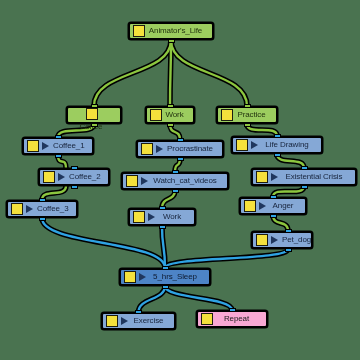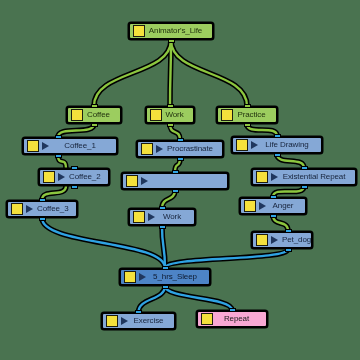--- a/index.html
+++ b/index.html
@@ -120,39 +120,39 @@
         <path d="M 165 286 C 165 300.3, 138.5 297.7, 138.5 312" stroke="#2fa3e3" stroke-width="2.4" fill="none" stroke-linecap="round"></path>
         <path d="M 165 286 C 165 299.2, 232 296.8, 232 310" stroke="#2fa3e3" stroke-width="2.4" fill="none" stroke-linecap="round"></path>
       </g>
   </svg>
   <div id="nodes-layer">
       <div class="node n-green" style="left: 128px; top: 22px; width: 86px;">
         <span class="chip"></span>
         <span class="lbl">Animator's_Life</span>
         <span class="port out p-green" style="left: 37.5px;"></span>
       </div>
-      <div class="node n-green" style="left: 66px; top: 106px; width: 56px;">
+      <div class="node n-green" style="left: 66px; top: 106px; width: 56px; flex-direction: column;">
         <span class="chip"></span>
         <span class="lbl">Coffee</span>
         <span class="port in p-green" style="left: 22.5px;"></span>
         <span class="port out p-green" style="left: 22.5px;"></span>
       </div>
       <div class="node n-green" style="left: 145px; top: 106px; width: 50px;">
         <span class="chip"></span>
         <span class="lbl">Work</span>
         <span class="port in p-green" style="left: 19.5px;"></span>
         <span class="port out p-green" style="left: 19.5px;"></span>
       </div>
       <div class="node n-green" style="left: 216px; top: 106px; width: 62px;">
         <span class="chip"></span>
         <span class="lbl">Practice</span>
         <span class="port in p-green" style="left: 25.5px;"></span>
         <span class="port out p-green" style="left: 25.5px;"></span>
       </div>
-      <div class="node n-blue" style="left: 22px; top: 137px; width: 96px;">
+      <div class="node n-blue" style="left: 22px; top: 137px; width: 72px;">
         <span class="chip"></span>
         <span class="tri"></span>
         <span class="lbl">Coffee_1</span>
         <span class="port in p-blue" style="left: 30.5px;"></span>
         <span class="port out p-blue" style="left: 30.5px;"></span>
       </div>
       <div class="node n-blue" style="left: 136px; top: 140px; width: 88px;">
         <span class="chip"></span>
         <span class="tri"></span>
         <span class="lbl">Procrastinate</span>
@@ -169,27 +169,28 @@
       <div class="node n-blue" style="left: 30px; top: 168px; width: 72px; margin-left: 8px;">
         <span class="chip"></span>
         <span class="tri"></span>
         <span class="lbl">Coffee_2</span>
         <span class="port in p-blue" style="left: 30.5px;"></span>
         <span class="port out p-blue" style="left: 30.5px;"></span>
       </div>
       <div class="node n-blue" style="left: 121px; top: 172px; width: 108px;">
         <span class="chip"></span>
         <span class="tri"></span>
+        <span class="lbl">Watch_cat_videos</span>
         <span class="port in p-blue" style="left: 48.5px;"></span>
         <span class="port out p-blue" style="left: 48.5px;"></span>
       </div>
       <div class="node n-blue" style="left: 251px; top: 168px; width: 106px;">
         <span class="chip"></span>
         <span class="tri"></span>
-        <span class="lbl">Existential Repeat</span>
+        <span class="lbl">Existential Crisis</span>
         <span class="port in p-blue" style="left: 47.5px;"></span>
         <span class="port out p-blue" style="left: 47.5px;"></span>
       </div>
       <div class="node n-blue" style="left: 6px; top: 200px; width: 72px;">
         <span class="chip"></span>
         <span class="tri"></span>
         <span class="lbl">Coffee_3</span>
         <span class="port in p-blue" style="left: 30.5px;"></span>
         <span class="port out p-blue" style="left: 30.5px;"></span>
       </div>

